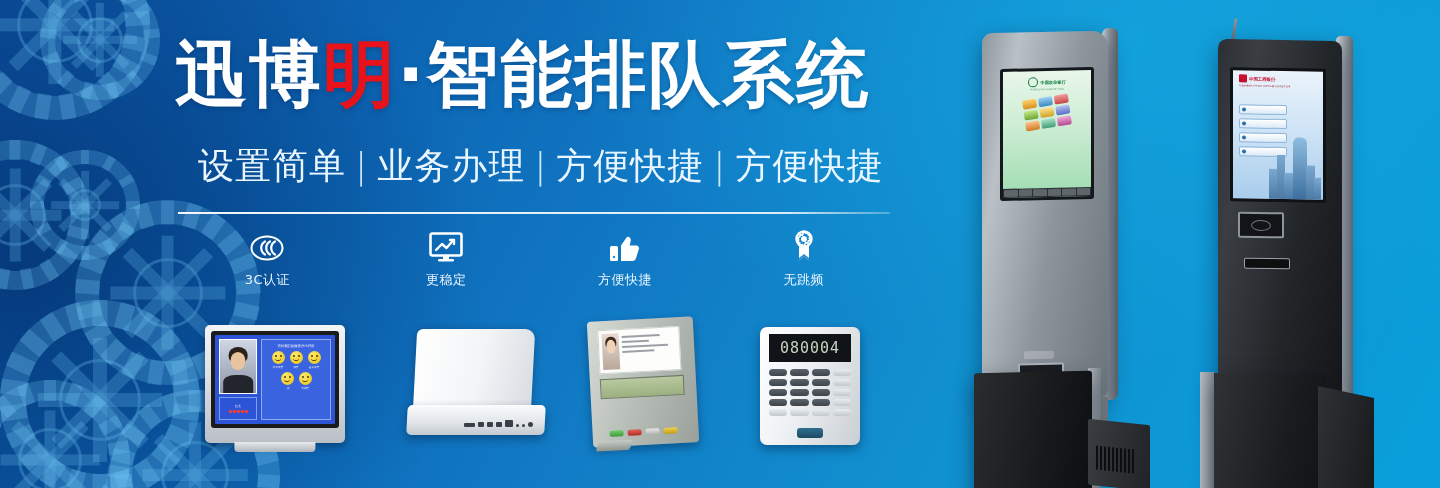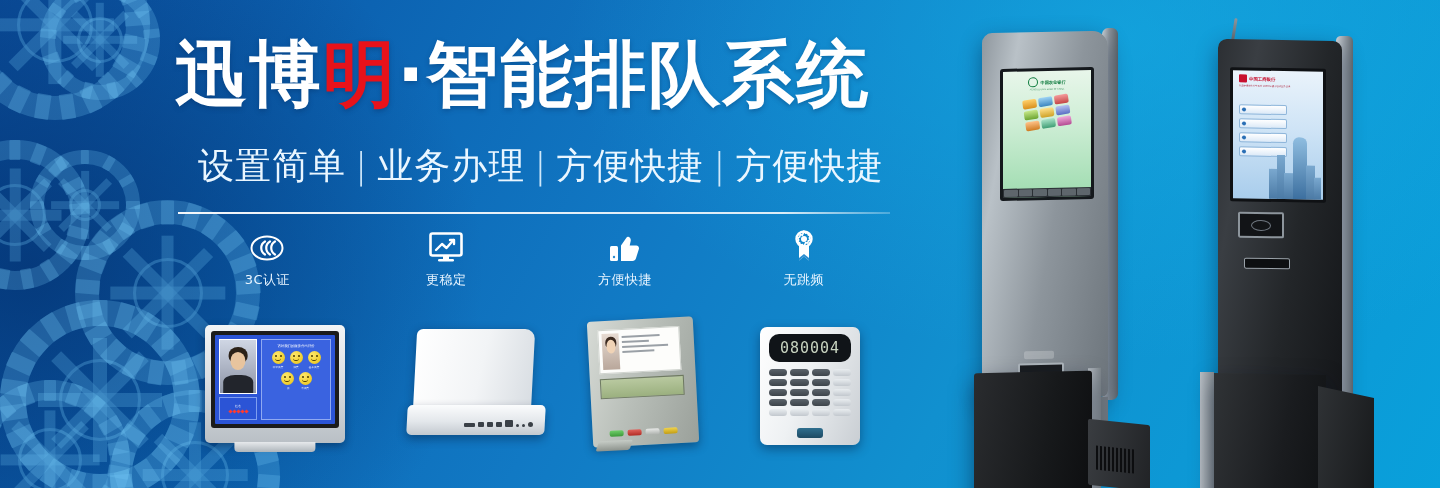--- a/index.html
+++ b/index.html
@@ -113,21 +113,21 @@
   .ev-lines i{display:block;height:2px;background:#9aa0a6;}
   .ev-lcd{position:absolute;left:10px;top:58px;width:82px;height:18px;background:linear-gradient(180deg,#b9c9a0,#9bb07f);border:1px solid #6e7a60;}
   .ev-btns{position:absolute;left:10px;bottom:10px;width:82px;display:flex;gap:4px;align-items:center;justify-content:center;}
   .ev-btns i{display:block;width:14px;height:6px;border-radius:2px;}
   .ev-foot{position:absolute;left:4px;bottom:-4px;width:34px;height:10px;background:linear-gradient(180deg,#c6ccc6,#8d938d);border-radius:2px;transform:skewX(-22deg);}
 
   
   .keypad{position:absolute;left:575px;top:12px;width:100px;height:118px;}
   .kp-body{position:absolute;inset:0;background:linear-gradient(110deg,#ffffff 0%,#eef1f3 45%,#c9ced3 100%);
     border-radius:7px;box-shadow:0 4px 11px rgba(0,20,50,.42);}
-  .kp-lcd{position:absolute;left:9px;top:7px;right:9px;height:28px;background:#101418;border-radius:10px;display:flex;align-items:center;justify-content:center;}
+  .kp-lcd{position:absolute;left:9px;top:7px;right:9px;height:28px;background:#101418;border-radius:0;display:flex;align-items:center;justify-content:center;}
   .kp-num{font-family:"DejaVu Sans Mono","Liberation Mono",monospace;font-size:15px;color:#c8d4c0;letter-spacing:1px;}
   .kp-keys{position:absolute;left:9px;top:42px;right:9px;display:grid;grid-template-columns:repeat(4,1fr);gap:3px 3px;}
   .kp-keys i{display:block;height:7px;border-radius:4px;background:linear-gradient(180deg,#5b636b,#3d444a);}
   .kp-keys i.lt{background:linear-gradient(180deg,#e9edf0,#c2c8ce);}
   .kp-main{position:absolute;left:50%;bottom:7px;transform:translateX(-50%);width:26px;height:10px;border-radius:3px;background:linear-gradient(180deg,#2f6f8f,#1d4a63);}
 
   
   .kiosk{position:absolute;}
   .k1{left:960px;top:20px;width:200px;height:468px;}
   .k2{left:1200px;top:22px;width:180px;height:466px;}

